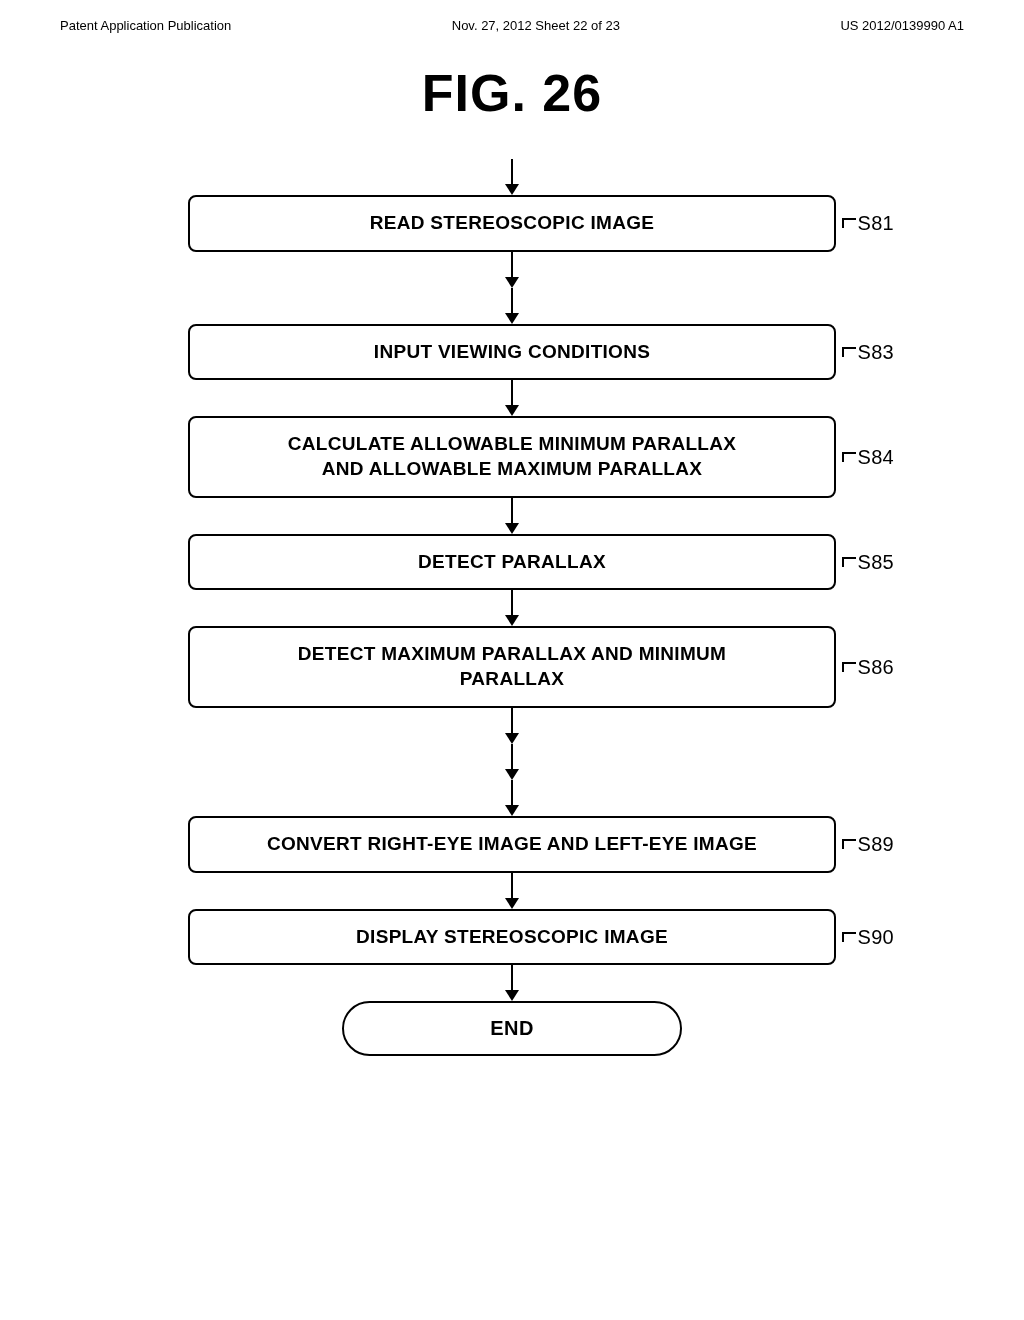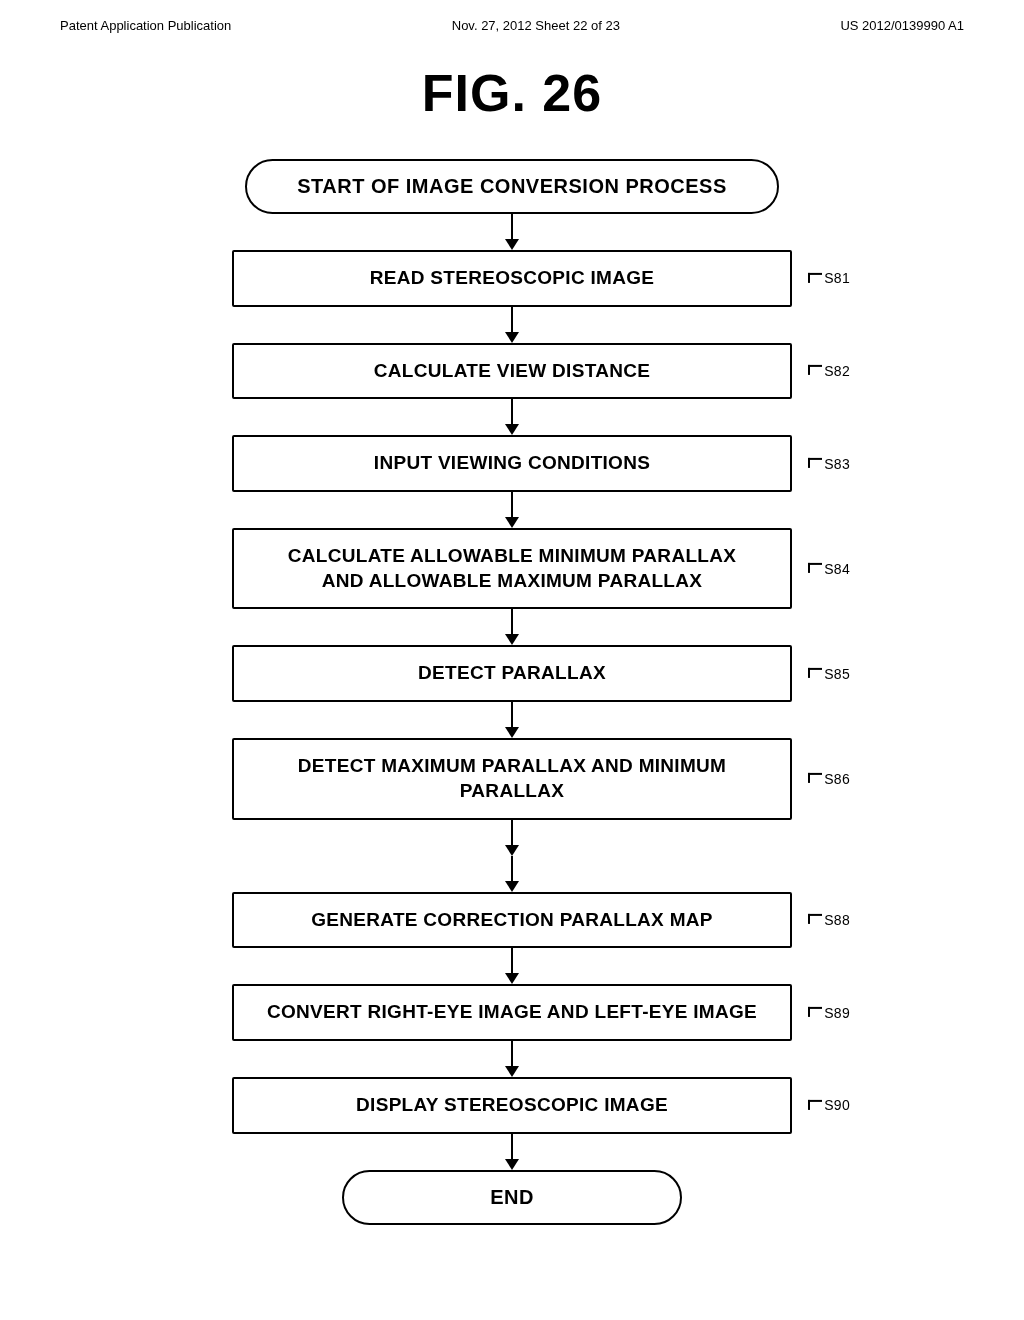--- a/index.html
+++ b/index.html
@@ -49,39 +49,39 @@
       font-weight: bold;
       text-align: center;
       min-width: 340px;
       background: #fff;
       letter-spacing: 0.5px;
     }
 
     
     .box-rect {
       border: 2.5px solid #000;
-      border-radius: 2px;
+      border-radius: 8px;
       padding: 14px 20px;
       font-size: 19px;
       font-weight: bold;
       text-align: center;
-      width: 560px;
+      width: 648px;
       background: #fff;
       letter-spacing: 0.3px;
       line-height: 1.3;
       position: relative;
     }
 
     
     .step-label {
       position: absolute;
       right: -60px;
       top: 50%;
       transform: translateY(-50%);
-      font-size: 14px;
+      font-size: 20px;
       font-weight: normal;
       white-space: nowrap;
     }
 
     
     .arrow {
       display: flex;
       flex-direction: column;
       align-items: center;
       height: 36px;
@@ -113,39 +113,33 @@
 <div class="header">
   <span>Patent Application Publication</span>
   <span>Nov. 27, 2012   Sheet 22 of 23</span>
   <span>US 2012/0139990 A1</span>
 </div>
 
 <div class="fig-title">FIG. 26</div>
 
 <div class="flowchart">
 
-  <div class="row-wrapper">
-    <div class="box-pill">START OF IMAGE CONVERSION PROCESS</div>
-  </div>
 
   <div class="arrow">
     <div class="arrow-line"></div>
     <div class="arrow-head"></div>
   </div>
 
   <div id="steps-container">
       <div class="row-wrapper">
         <div class="box-rect">READ STEREOSCOPIC IMAGE<span class="step-label"><span style="display:inline-block; border-top: 2.5px solid #000; border-left: 2.5px solid #000; width:14px; height:10px; margin-right:2px; vertical-align:middle; position:relative; top:-2px;"></span>S81</span></div>
       </div>
       <div class="arrow">
         <div class="arrow-line"></div>
         <div class="arrow-head"></div>
-      </div>
-      <div class="row-wrapper">
-        <div class="box-rect">CALCULATE VIEW DISTANCE<span class="step-label"><span style="display:inline-block; border-top: 2.5px solid #000; border-left: 2.5px solid #000; width:14px; height:10px; margin-right:2px; vertical-align:middle; position:relative; top:-2px;"></span>S82</span></div>
       </div>
       <div class="arrow">
         <div class="arrow-line"></div>
         <div class="arrow-head"></div>
       </div>
       <div class="row-wrapper">
         <div class="box-rect">INPUT VIEWING CONDITIONS<span class="step-label"><span style="display:inline-block; border-top: 2.5px solid #000; border-left: 2.5px solid #000; width:14px; height:10px; margin-right:2px; vertical-align:middle; position:relative; top:-2px;"></span>S83</span></div>
       </div>
       <div class="arrow">
         <div class="arrow-line"></div>
@@ -169,23 +163,20 @@
         <div class="box-rect">DETECT MAXIMUM PARALLAX AND MINIMUM<br>PARALLAX<span class="step-label"><span style="display:inline-block; border-top: 2.5px solid #000; border-left: 2.5px solid #000; width:14px; height:10px; margin-right:2px; vertical-align:middle; position:relative; top:-2px;"></span>S86</span></div>
       </div>
       <div class="arrow">
         <div class="arrow-line"></div>
         <div class="arrow-head"></div>
       </div>
       <div class="arrow">
         <div class="arrow-line"></div>
         <div class="arrow-head"></div>
       </div>
-      <div class="row-wrapper">
-        <div class="box-rect">GENERATE CORRECTION PARALLAX MAP<span class="step-label"><span style="display:inline-block; border-top: 2.5px solid #000; border-left: 2.5px solid #000; width:14px; height:10px; margin-right:2px; vertical-align:middle; position:relative; top:-2px;"></span>S88</span></div>
-      </div>
       <div class="arrow">
         <div class="arrow-line"></div>
         <div class="arrow-head"></div>
       </div>
       <div class="row-wrapper">
         <div class="box-rect">CONVERT RIGHT-EYE IMAGE AND LEFT-EYE IMAGE<span class="step-label"><span style="display:inline-block; border-top: 2.5px solid #000; border-left: 2.5px solid #000; width:14px; height:10px; margin-right:2px; vertical-align:middle; position:relative; top:-2px;"></span>S89</span></div>
       </div>
       <div class="arrow">
         <div class="arrow-line"></div>
         <div class="arrow-head"></div>

